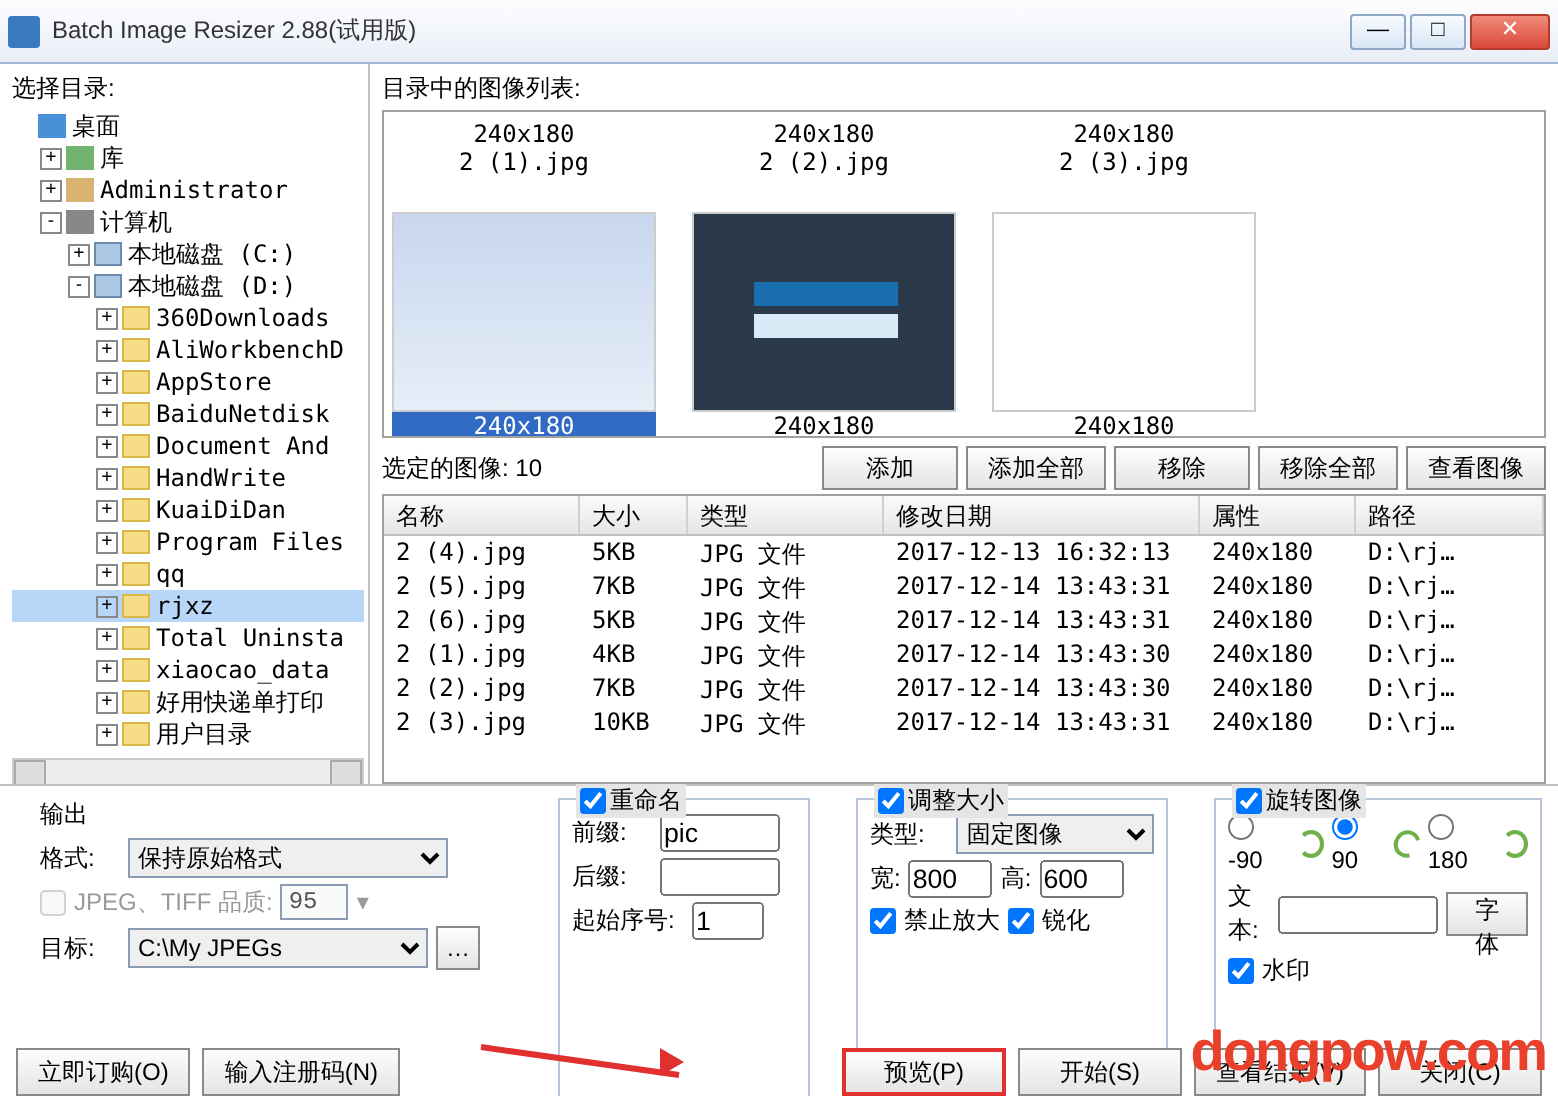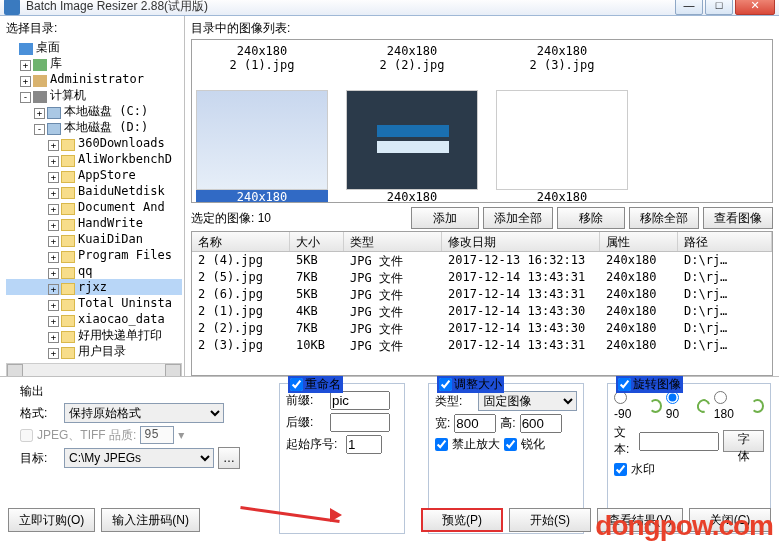--- a/index.html
+++ b/index.html
@@ -1,27 +1,27 @@
 <!DOCTYPE html>
 <html><head>
 <meta charset="utf-8">
 <style>
 * { box-sizing: border-box; margin: 0; padding: 0; }
 body { font-family: "Microsoft YaHei", SimSun, Tahoma, sans-serif; font-size: 12px; background: #fff; width: 779px; height: 548px; overflow: hidden; position: relative; }
-.titlebar { height: 16px; background: linear-gradient(#fdfdfe, #e8eef7); border-bottom: 1px solid #9fb8d6; display: flex; align-items: flex-end; padding: 0 4px; }
+.titlebar { height: 32px; background: linear-gradient(#fdfdfe, #e8eef7); border-bottom: 1px solid #9fb8d6; display: flex; align-items: center; padding: 0 4px; }
 .titlebar .app-icon { width: 16px; height: 16px; background: #3a7abf; margin-right: 6px; border-radius: 2px; }
 .titlebar .title { flex: 1; color: #333; }
 .win-btns { display: flex; gap: 2px; }
 .win-btn { width: 28px; height: 18px; border: 1px solid #8fa8c6; border-radius: 2px; background: linear-gradient(#f7fbff,#d9e6f5); text-align: center; line-height: 14px; font-size: 11px; cursor: pointer; }
 .win-btn.close { background: linear-gradient(#f08b7a,#d9493a); color: #fff; border-color: #b53a2e; width: 40px; }
 .content { display: flex; height: 360px; }
 .left { width: 185px; border-right: 1px solid #c0c0c0; padding: 4px 2px 2px 6px; overflow: hidden; }
 .panel-label { margin-bottom: 2px; }
 .tree { font-family: SimSun, monospace; line-height: 16px; }
-.tree-row { display: flex; align-items: flex-end; white-space: nowrap; cursor: pointer; }
+.tree-row { display: flex; align-items: center; white-space: nowrap; cursor: pointer; }
 .tree-row.sel { background: #b8d6f7; }
 .exp { width: 11px; height: 11px; border: 1px solid #888; text-align: center; line-height: 9px; font-size: 9px; margin-right: 2px; display: inline-block; flex-shrink: 0; }
 .exp.none { border: none; }
 .ticon { width: 14px; height: 12px; margin-right: 3px; flex-shrink: 0; }
 .ticon.desktop { background: #4a90d9; }
 .ticon.lib { background: #6fb36f; }
 .ticon.user { background: #d9b36f; }
 .ticon.pc { background: #888; }
 .ticon.drive { background: #aac8e4; border: 1px solid #6a8aac; }
 .ticon.folder { background: #f7dd8a; border: 1px solid #d9b84a; }
@@ -47,21 +47,21 @@
 .table-wrap { border: 1px solid #a0a0a0; flex: 1; overflow: hidden; position: relative; }
 .table-head { display: flex; background: linear-gradient(#fafafa,#e6e6e6); border-bottom: 1px solid #c0c0c0; height: 20px; }
 .th { border-right: 1px solid #d0d0d0; padding: 2px 6px; font-family: SimSun; }
 .tbody { overflow: hidden; height: 102px; }
 .trow { display: flex; height: 17px; font-family: SimSun, monospace; }
 .td { padding: 1px 6px; white-space: nowrap; overflow: hidden; }
 .c-name { width: 98px; } .c-size { width: 54px; } .c-type { width: 98px; } .c-date { width: 158px; } .c-attr { width: 78px; } .c-path { flex:1; }
 .bottom { border-top: 1px solid #c0c0c0; padding: 6px 8px 2px 20px; display: flex; gap: 23px; height: 160px; position: relative; }
 .out-col { width: 236px; }
 .group { border: 1px solid #b8c6d9; padding: 4px 6px 2px 6px; position: relative; }
-.group .g-title { position: absolute; top: -8px; left: 8px; background: #1d4ed8; padding: 0 2px; display:flex; align-items:center; gap:2px; }
+.group .g-title { position: absolute; top: -8px; left: 8px; background: #e5e5e5; padding: 0 2px; display:flex; align-items:center; gap:2px; }
 .row { display: flex; align-items: center; margin: 3px 0; gap: 4px; }
 .lbl { width: 40px; }
 input[type=text].fld { height: 18px; border: 1px solid #8a9cb2; padding: 0 3px; font-family: Liberation Mono, monospace; font-size: 12px; }
 select.fld { height: 20px; border: 1px solid #8a9cb2; font-size: 12px; }
 .dim { color: #999; }
 .chk { width: 13px; height: 13px; }
 .rename-col { width: 126px; }
 .resize-col { width: 156px; }
 .rotate-col { flex: 1; }
 .rot-icon { display:inline-block; width:14px; height:14px; border:2px solid #6fb04a; border-radius:50%; border-left-color:transparent; vertical-align:middle; }

